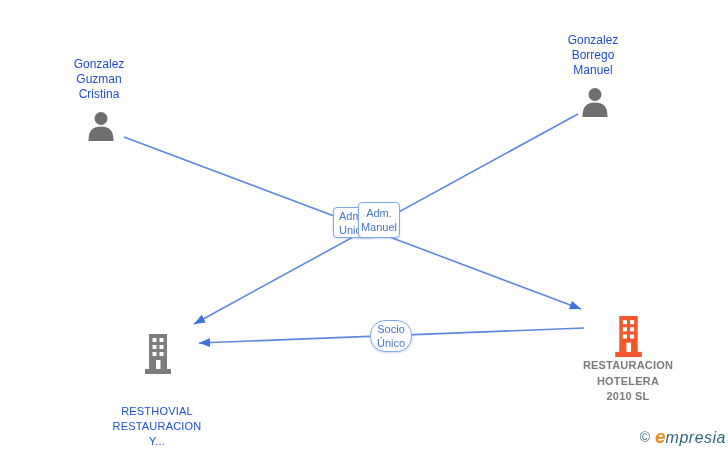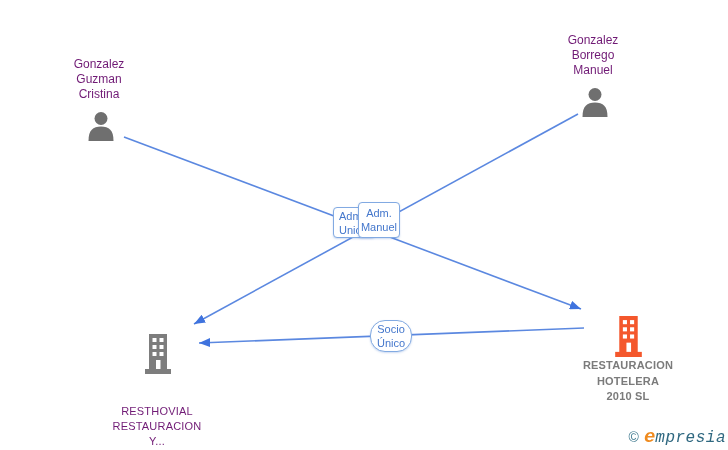--- a/index.html
+++ b/index.html
@@ -12,21 +12,21 @@
 
   
   #arrows{position:absolute;left:0;top:0;z-index:1;}
   .edge-line{stroke:#5b88e0;stroke-width:1.6;fill:none;}
 
   
   .node{position:absolute;z-index:2;cursor:pointer;}
   .node-label{
     position:absolute;left:0;top:0;width:100%;
     text-align:center;white-space:pre-line;
-    color:#701a75;
+    color:#1d4ed8;
   }
   .person .node-label{font-size:12px;line-height:15px;}
   .company .node-label{font-size:11px;line-height:15px;letter-spacing:0.2px;}
   .node-icon{position:absolute;display:block;}
 
   #node-person-cristina{left:39px;top:57px;width:120px;height:90px;}
   #node-person-cristina .node-icon{left:49px;top:54px;}
   #node-person-manuel{left:533px;top:33px;width:120px;height:90px;}
   #node-person-manuel .node-icon{left:49px;top:54px;}
 
@@ -56,21 +56,21 @@
   #edge-box-adm-back{left:333px;top:207px;width:42px;height:31px;z-index:3;justify-content:flex-start;padding-left:5px;text-align:left;}
   #edge-box-adm-front{left:358px;top:202px;width:42px;height:36px;z-index:4;}
   #edge-box-socio{left:370px;top:320px;width:42px;height:32px;z-index:3;border-radius:15px;}
 
   
   #watermark{
     position:absolute;right:2px;bottom:2px;z-index:5;
     display:flex;align-items:center;gap:5px;
   }
   #watermark .copy{color:#417b90;font-size:14px;}
-  #watermark .brand{font-family:Liberation Mono, monospace;font-style:italic;}
+  #watermark .brand{font-family:Liberation Sans, sans-serif;font-style:italic;}
   #watermark .brand-e{color:#ef8a1e;font-size:19px;font-weight:bold;}
   #watermark .brand-rest{color:#2f6880;font-size:16px;letter-spacing:0.5px;}
 </style>
 </head>
 <body>
 
 <div id="canvas">
 
   <svg id="arrows" width="728" height="450" viewBox="0 0 728 450">
     <defs>

